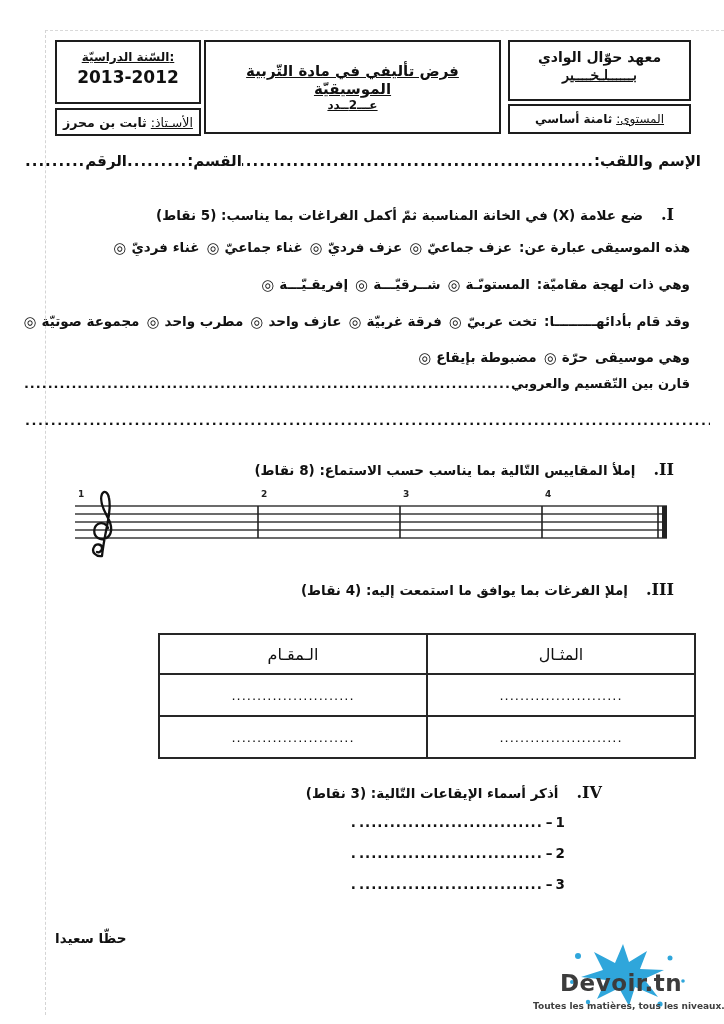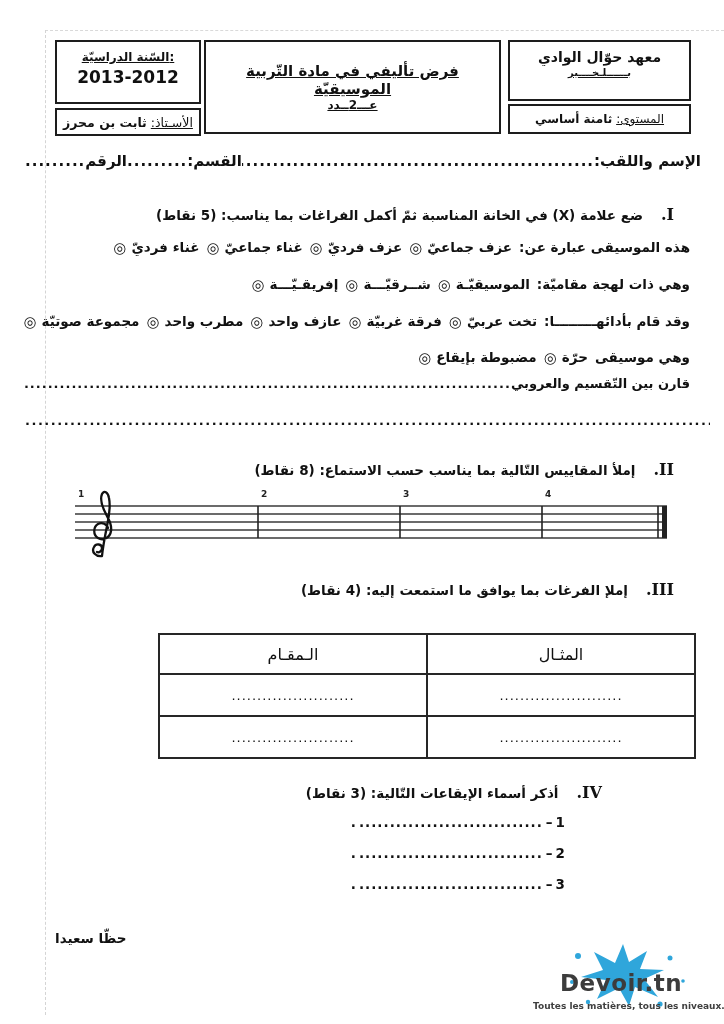--- a/index.html
+++ b/index.html
@@ -19,21 +19,21 @@
   .box-year .val{font-size:17px; font-weight:bold; margin-top:3px;}
   .box-teacher{left:55px; top:108px; width:146px; height:28px; font-size:12.5px; font-weight:bold;
     display:flex; align-items:center; justify-content:center; gap:4px; direction:rtl;}
   .box-teacher .u{text-decoration:underline; font-weight:normal;}
   .box-title{left:204px; top:40px; width:297px; height:94px; display:flex; flex-direction:column;
     align-items:center; justify-content:center; }
   .box-title .title{font-size:15px; font-weight:bold; text-decoration:underline; direction:rtl;}
   .box-title .num{font-size:12px; font-weight:bold; text-decoration:underline; direction:rtl;}
   .box-inst{left:508px; top:40px; width:183px; height:61px; padding-top:7px; direction:rtl;}
   .box-inst .l1{font-size:14px; font-weight:bold;}
-  .box-inst .l2{font-size:10px; font-weight:bold; text-decoration:underline; margin-top:2px;}
+  .box-inst .l2{font-size:14px; font-weight:bold; text-decoration:underline; margin-top:2px;font-family:Liberation Serif, serif;}
   .box-level{left:508px; top:104px; width:183px; height:30px; font-size:12px; font-weight:bold;
     display:flex; align-items:center; justify-content:center; gap:4px; direction:rtl;}
   .box-level .u{text-decoration:underline; font-weight:normal;}
 
   
   .student{left:25px; top:152px; width:676px; direction:rtl; display:flex; align-items:baseline;
     font-size:15px; font-weight:bold; white-space:nowrap; overflow:hidden;}
   .dots{letter-spacing:1px; font-weight:bold;}
   .fill-dots{flex:0 1 auto; overflow:hidden;}
 
@@ -143,21 +143,21 @@
     </span>
     <span class="opt">
       <span>غناء فرديّ</span>
       <span class="cb">◎</span>
     </span>
   </div>
 
   <div class="abs optline l2">
     <span>وهي ذات لهجة مقاميّة:</span>
     <span class="opt">
-      <span>الموسيقيّـة</span>
+      <span>المستوىّـة</span>
       <span class="cb">◎</span>
     </span>
     <span class="opt">
       <span>شــرقيّـــة</span>
       <span class="cb">◎</span>
     </span>
     <span class="opt">
       <span>إفريقـيّـــة</span>
       <span class="cb">◎</span>
     </span>

